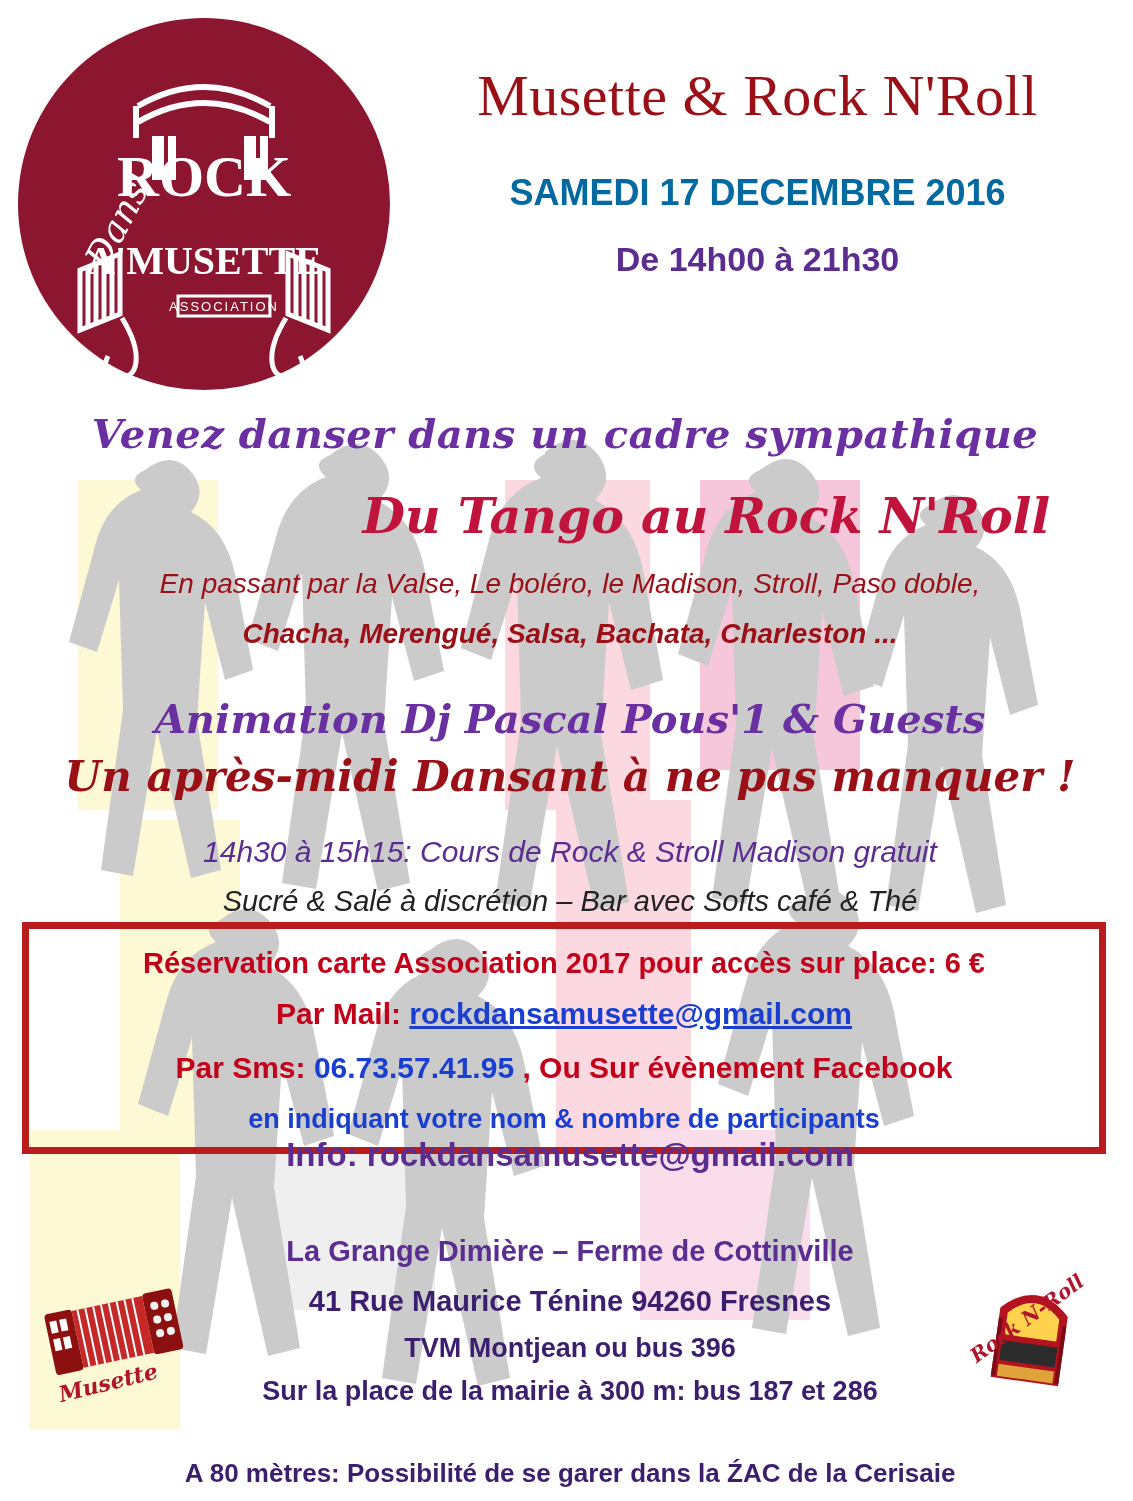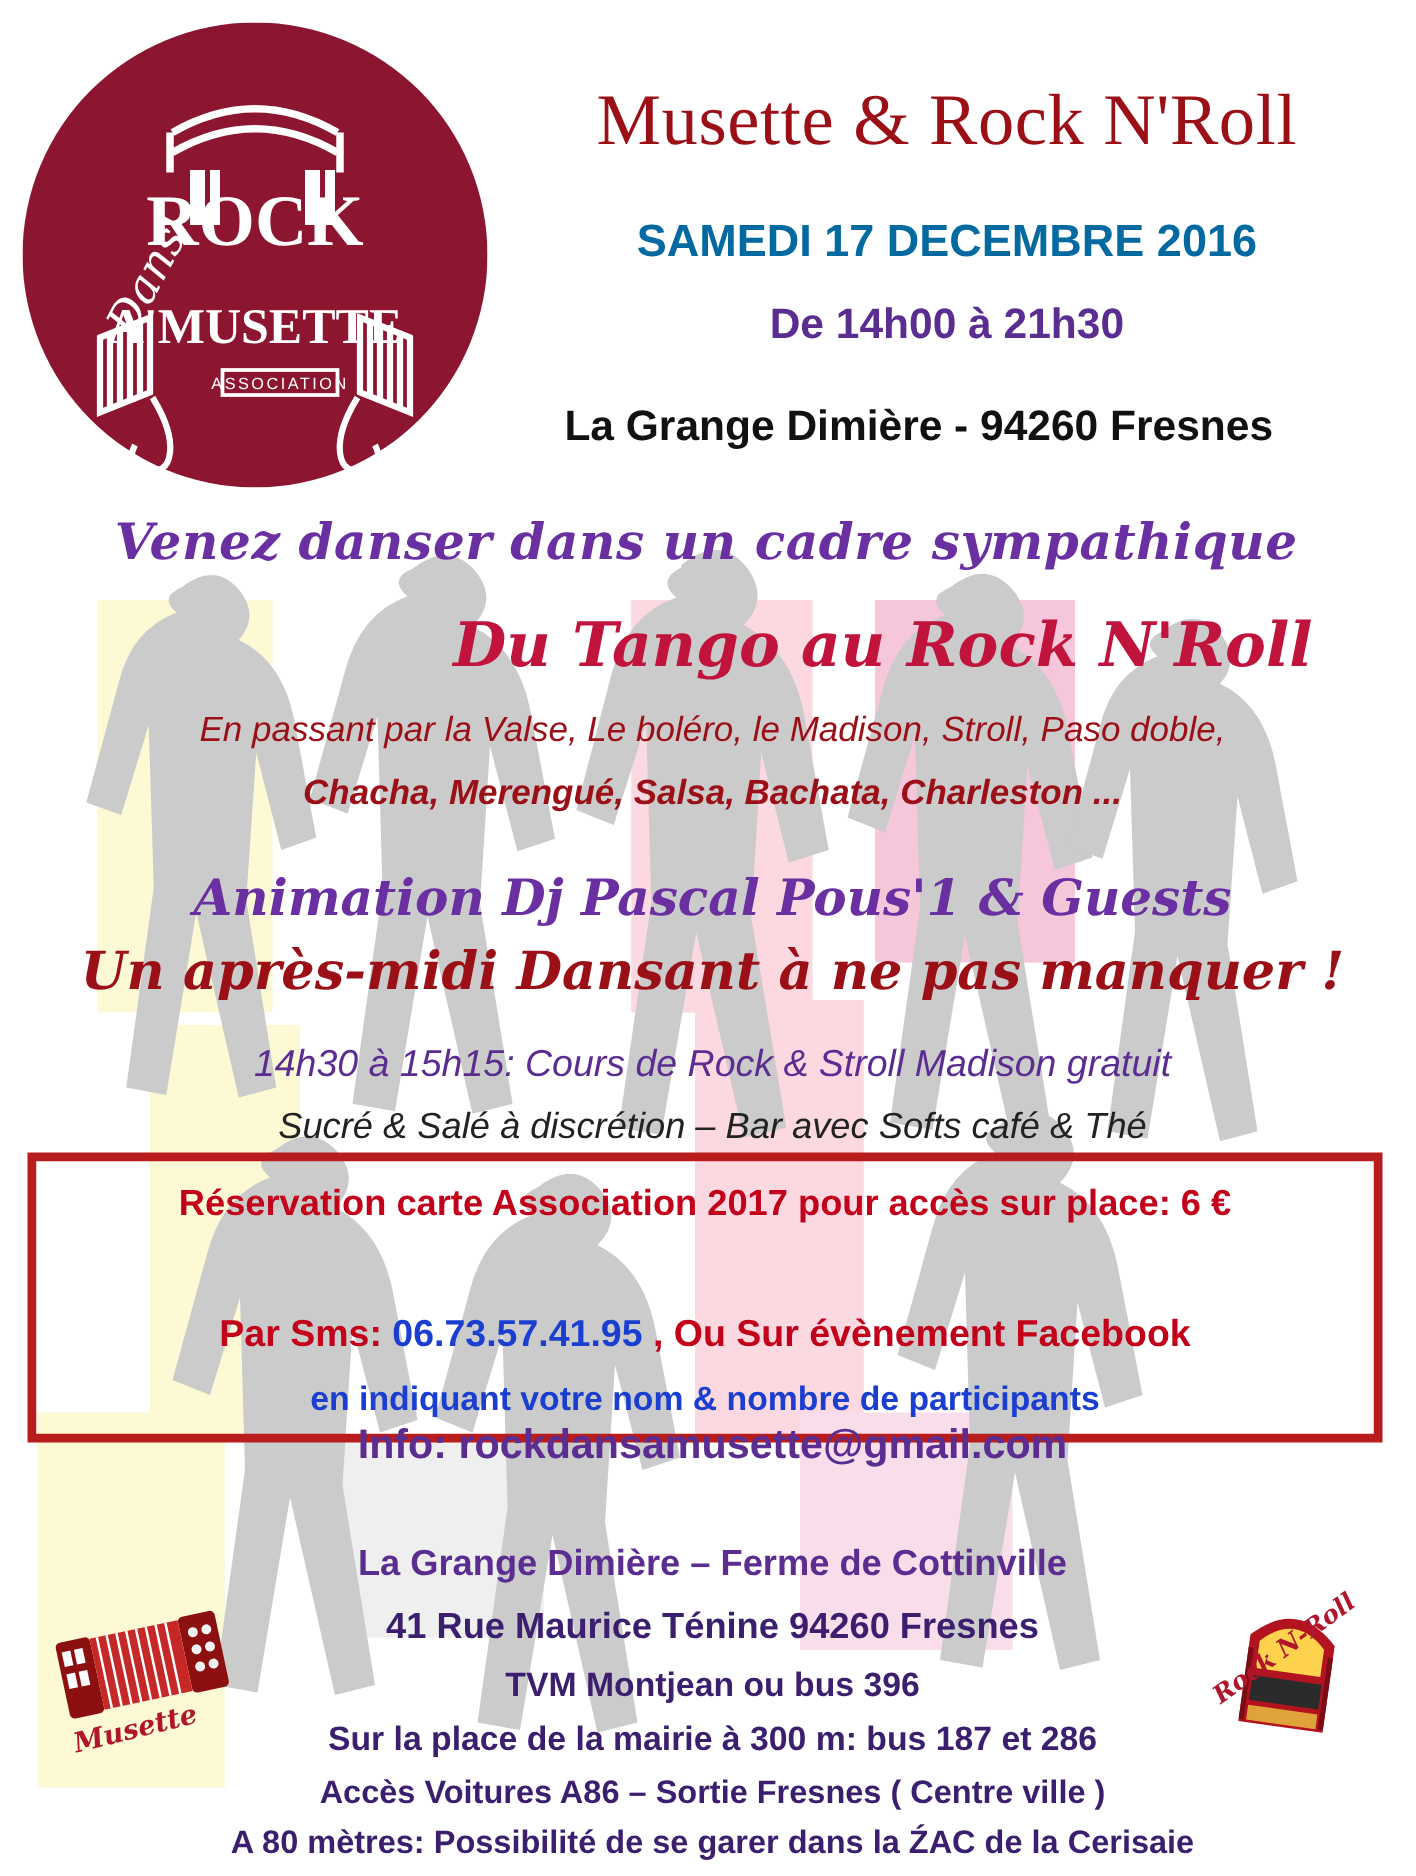--- a/index.html
+++ b/index.html
@@ -319,46 +319,47 @@
         <path d="M310 252 l-40 -16 l0 60 l40 16 z"></path>
         <path d="M302 248 l0 60 M294 245 l0 60 M286 242 l0 60 M278 239 l0 60"></path>
         <path d="M268 300 q-16 26 -14 44 q2 18 20 14 q16 -4 8 -20"></path>
       </g>
     </svg>
   </div>
 
   <div class="title-main">Musette &amp; Rock N'Roll</div>
   <div class="title-date">SAMEDI 17 DECEMBRE 2016</div>
   <div class="title-hours">De 14h00 à 21h30</div>
-  <div class="title-place">La Grange Dimière - 94260 Fresnes</div>
 
   <div class="script-invite">Venez danser dans un cadre sympathique</div>
   <div class="script-tango">Du Tango  au  Rock N'Roll</div>
   <div class="dance-list-1">En passant par la Valse, Le boléro, le Madison, Stroll, Paso doble,</div>
   <div class="dance-list-2">Chacha, Merengué, Salsa, Bachata, Charleston ...</div>
   <div class="script-dj">Animation Dj Pascal Pous'1 &amp; Guests</div>
   <div class="script-after">Un après-midi Dansant à ne pas manquer !</div>
 
   <div class="course-line">14h30 à 15h15: Cours de Rock &amp; Stroll Madison gratuit</div>
   <div class="buffet-line">Sucré &amp; Salé à discrétion – Bar avec Softs café &amp; Thé</div>
 
   <div class="reservation-box">
     <div class="resa-line resa-1">Réservation carte Association 2017 pour accès sur place: 6 €</div>
+    <div class="resa-line resa-2">
+      <span>Par Mail: </span><a class="mail-link" href="#">rockdansamusette@gmail.com</a>
+    </div>
     <div class="resa-line resa-3">
       <span>Par Sms: </span><span class="blue">06.73.57.41.95</span><span> , Ou Sur évènement Facebook</span>
     </div>
     <div class="resa-line resa-4">en indiquant votre nom &amp; nombre de participants</div>
   </div>
 
   <div class="info-line info-mail">Info: rockdansamusette@gmail.com</div>
   <div class="info-line venue-1">La Grange Dimière – Ferme de Cottinville</div>
   <div class="info-line venue-2">41 Rue Maurice Ténine 94260 Fresnes</div>
   <div class="info-line venue-3">TVM Montjean ou bus 396</div>
   <div class="info-line venue-4">Sur la place de la mairie à 300 m: bus 187 et 286</div>
-  <div class="info-line venue-5">Accès Voitures A86 – Sortie Fresnes ( Centre ville )</div>
   <div class="info-line venue-6">A 80 mètres: Possibilité de se garer dans la ŹAC de la Cerisaie</div>
 
   <svg class="accordion-img" viewBox="0 0 160 130">
     <g transform="rotate(-12 80 65)">
       <rect x="12" y="28" width="28" height="62" rx="4" fill="#8c1010"></rect>
       <rect x="112" y="28" width="30" height="62" rx="4" fill="#8c1010"></rect>
       <rect x="40" y="30" width="72" height="58" fill="#c62828"></rect>
       <g stroke="#ffffff" stroke-width="2">
         <path d="M46 30 l0 58 M54 30 l0 58 M62 30 l0 58 M70 30 l0 58 M78 30 l0 58 M86 30 l0 58 M94 30 l0 58 M102 30 l0 58"></path>
       </g>

